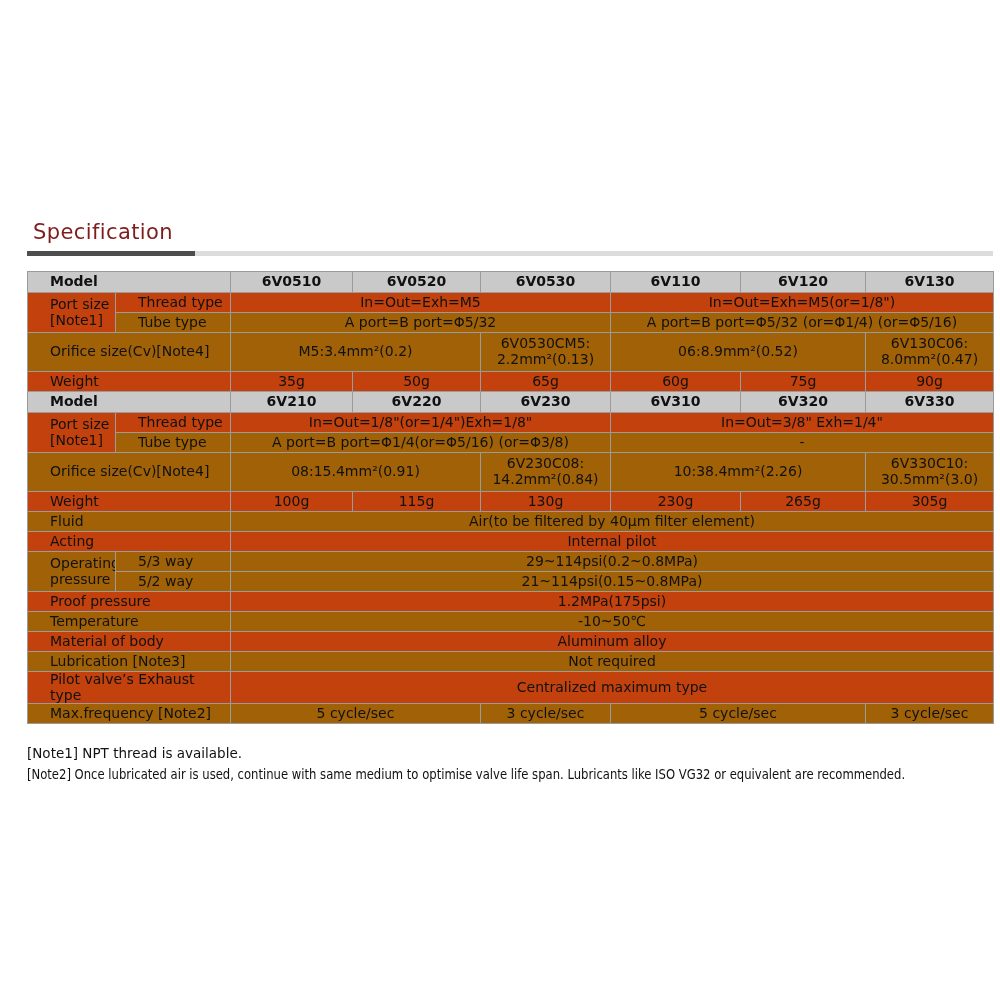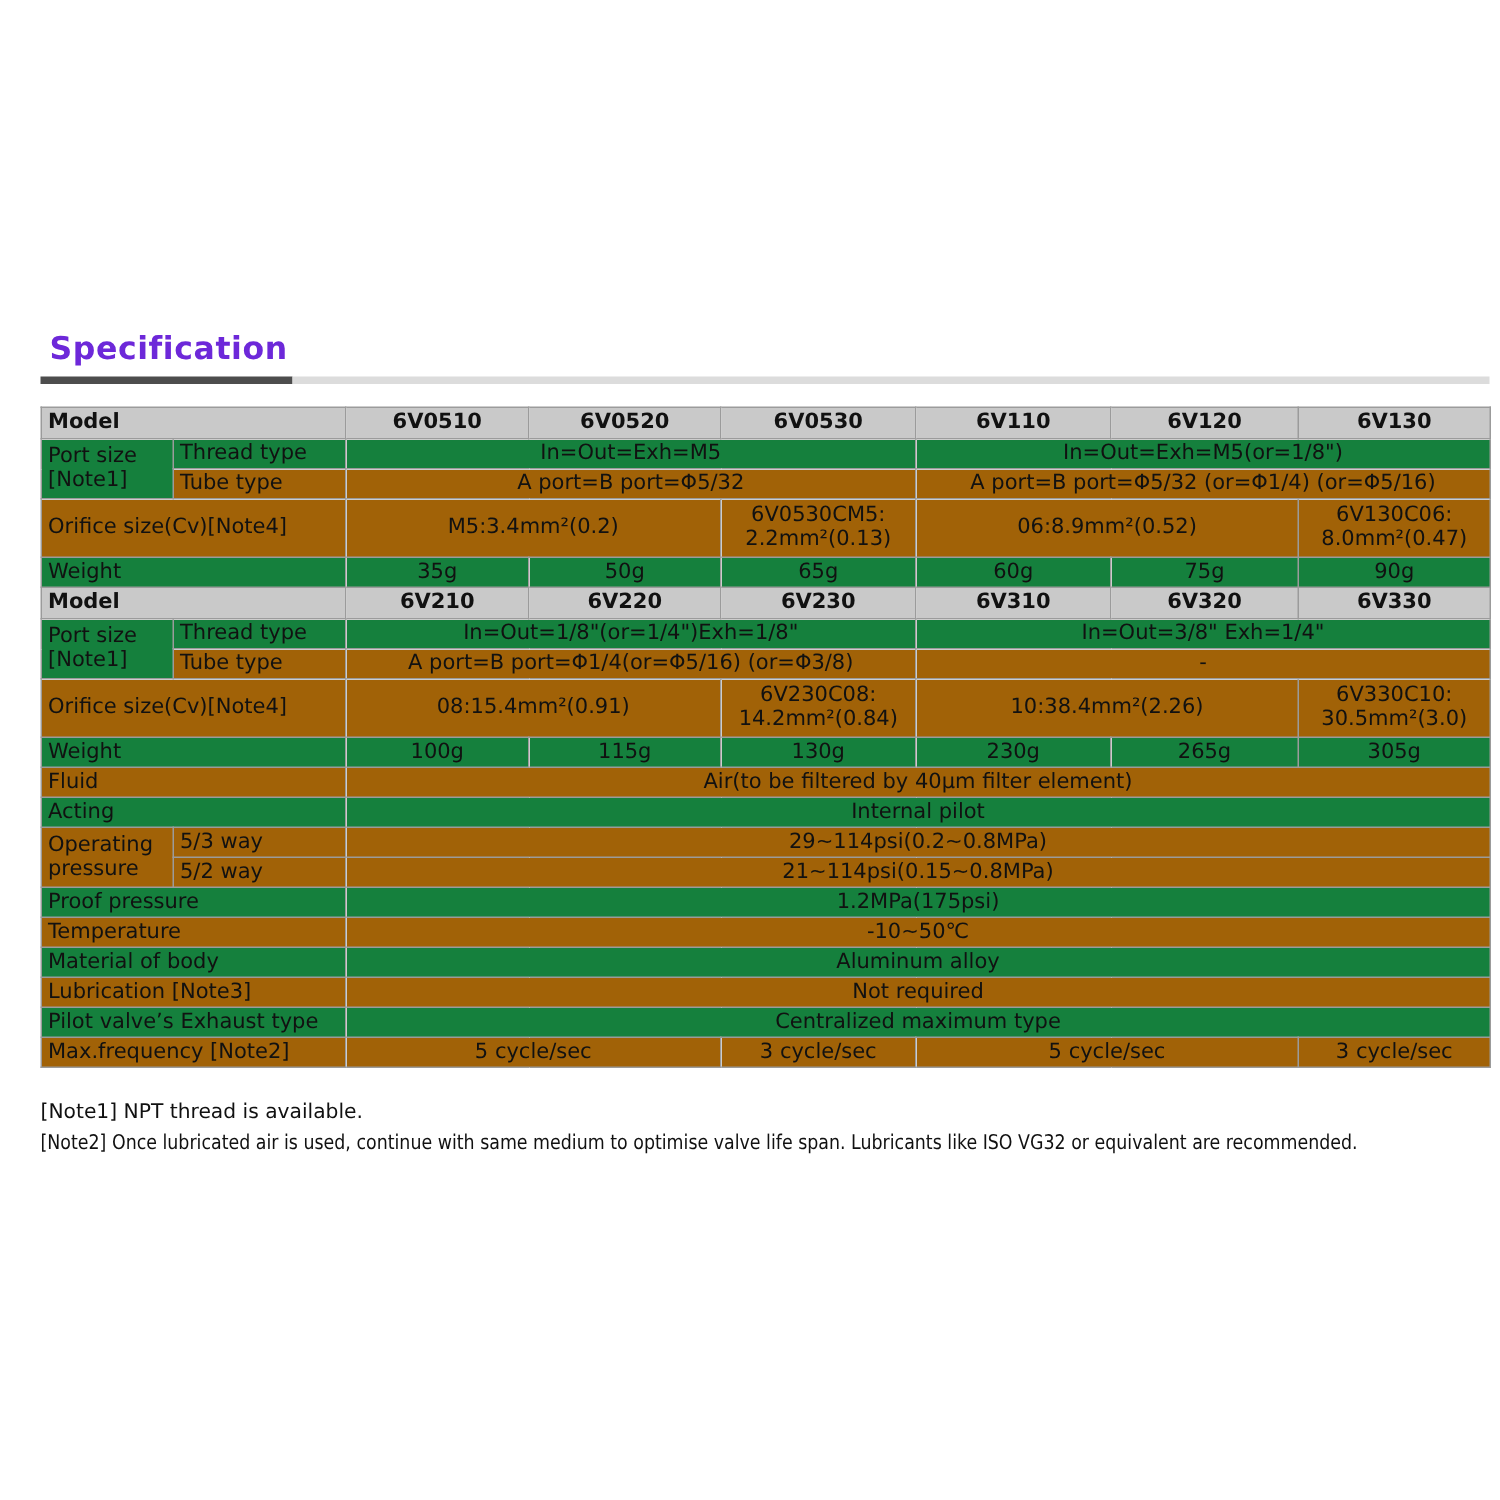--- a/index.html
+++ b/index.html
@@ -11,23 +11,23 @@
     font-family: "DejaVu Sans", "Liberation Sans", sans-serif;
     color: #111;
   }
   .page {
     box-sizing: border-box;
     padding: 220px 7px 0 27px;
     width: 1000px;
   }
   h1.title {
     font-size: 21px;
-    font-weight: bold;
+    font-weight: normal;
     letter-spacing: 0.4px;
-    color: #6d28d9;
+    color: #7f1d1d;
     margin: 0 0 7px 6px;
   }
   .rule {
     display: flex;
     width: 966px;
     height: 5px;
     margin-bottom: 15px;
   }
   .rule-dark { width: 168px; background: #4d4d4d; }
   .rule-light { flex: 1; background: #dcdcdc; }
@@ -43,24 +43,24 @@
     font-size: 14px;
     line-height: 1.12;
     vertical-align: middle;
     text-align: center;
     padding: 0 3px;
     height: 19px;
     overflow: hidden;
   }
   table.spec td.lbl {
     text-align: left;
-    padding-left: 4px;
+    padding-left: 22px;
     margin-top: 46px;
   }
-  tr.white td { background: #15803d; }
+  tr.white td { background: #c2410c; }
   tr.gray td  { background: #a16207; }
   tr.model td {
     background: #c9c9c9;
     font-weight: bold;
     height: 20px;
   }
   tr.orifice td { height: 38px; }
   .pre { white-space: pre-line; }
 
   .notes { margin-top: 21px; width: 966px; }

